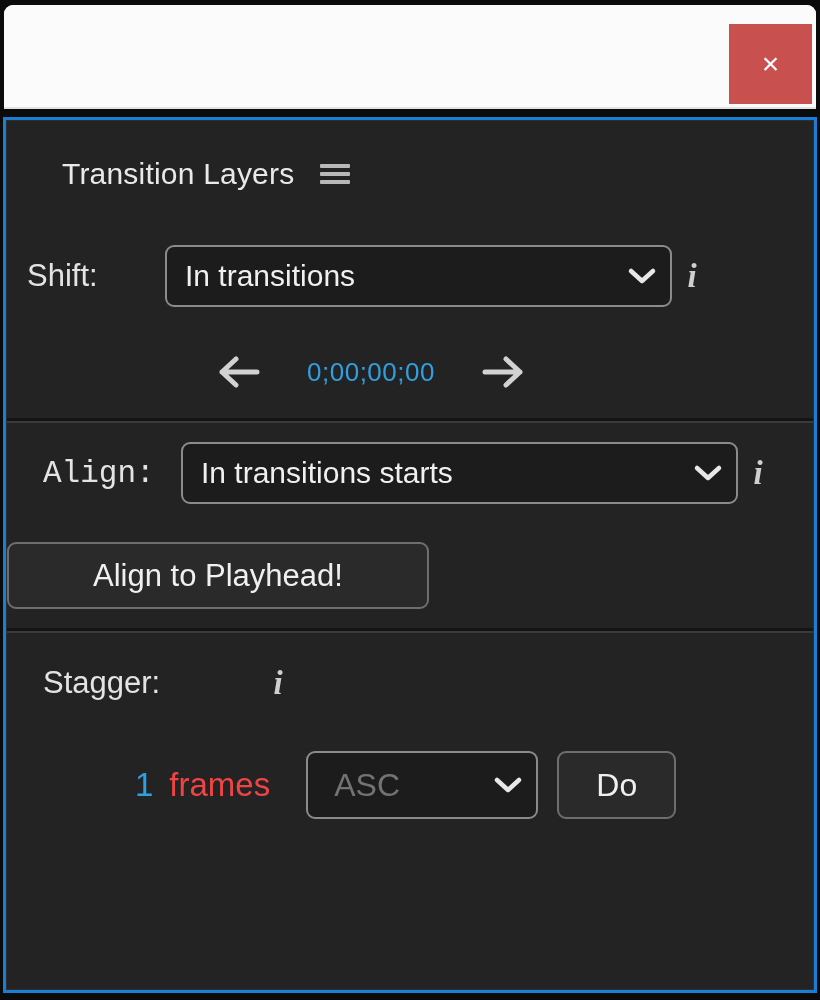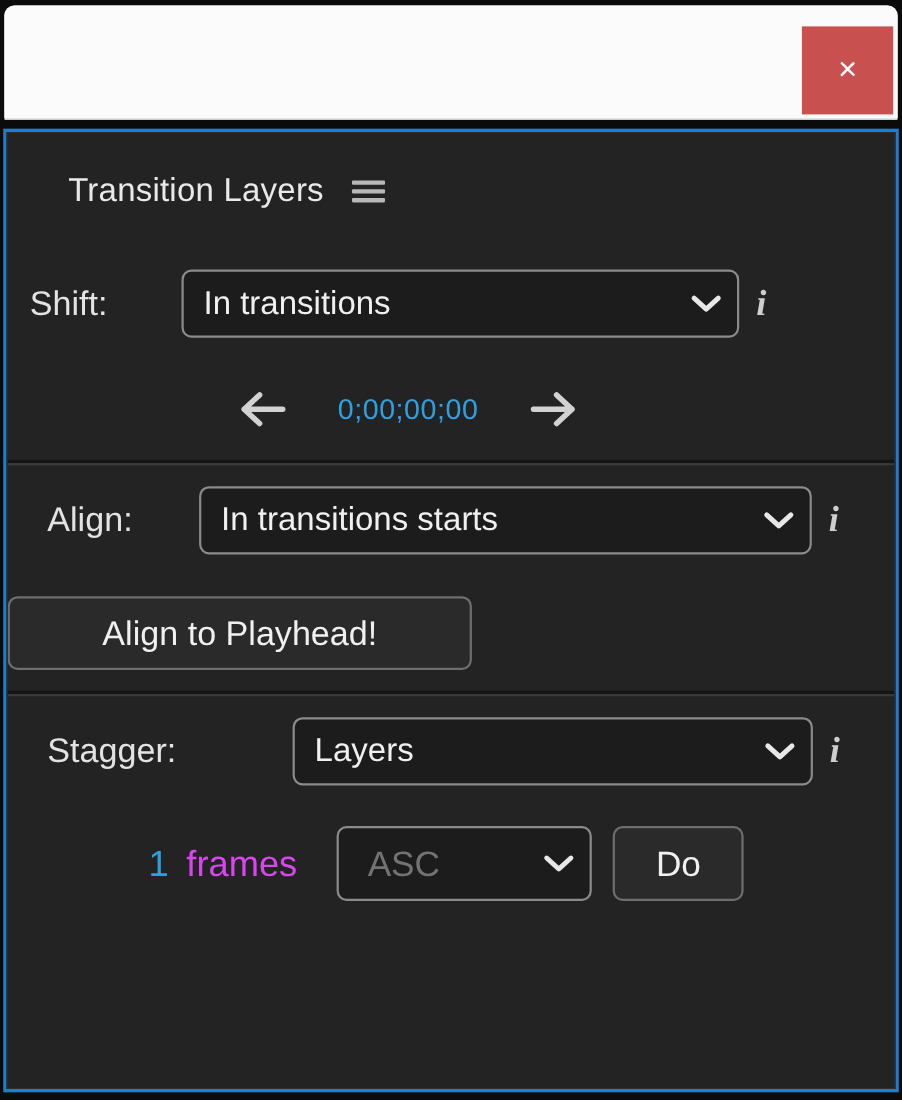--- a/index.html
+++ b/index.html
@@ -199,21 +199,21 @@
     color: #2f9fe0;
     font-size: 26px;
     font-weight: 400;
     letter-spacing: 0.5px;
     white-space: nowrap;
     cursor: text;
   }
 
   
   .align-row { padding-left: 36px; }
-  .align-row .field-label { width: 130px; }
+  .align-row .field-label { width: 130px; font-family: Liberation Mono, monospace; }
   .align-row .select { width: 557px; margin-left: 8px; }
 
   .button-row {
     display: flex;
     align-items: center;
     height: 105px;
     padding-right: 78px;
   }
   .action-button {
     height: 67px;
@@ -243,21 +243,21 @@
     padding-left: 128px;
     gap: 0;
   }
   .frames-value {
     color: #2f9fe0;
     font-size: 33px;
     cursor: text;
     margin-right: 16px;
   }
   .frames-label {
-    color: #d946ef;
+    color: #ef4444;
     font-size: 33px;
     margin-right: 36px;
     white-space: nowrap;
   }
   .order-select {
     width: 232px;
     height: 68px;
     background: #1c1c1c;
     border: 2px solid #8b8b8b;
     border-radius: 9px;
@@ -360,28 +360,20 @@
         <div class="button-row">
           <div class="action-button">Align to Playhead!</div>
         </div>
       </div>
 
       <div class="sep"></div>
 
       <div class="section">
         <div class="row stagger-row">
           <div class="field-label">Stagger:</div>
-          <div class="select">
-            <span class="value">Layers</span>
-            <span class="chevron">
-              <svg width="30" height="20" viewBox="0 0 30 20" aria-hidden="true">
-                <path d="M4 5 L15 15 L26 5" fill="none" stroke="#e8e8e8" stroke-width="4.5" stroke-linecap="round" stroke-linejoin="round"></path>
-              </svg>
-            </span>
-          </div>
           <div class="info-icon">i</div>
         </div>
 
         <div class="frames-row">
           <div class="frames-value">1</div>
           <div class="frames-label">frames</div>
           <div class="order-select">
             <span class="value">ASC</span>
             <span class="chevron">
               <svg width="30" height="20" viewBox="0 0 30 20" aria-hidden="true">

